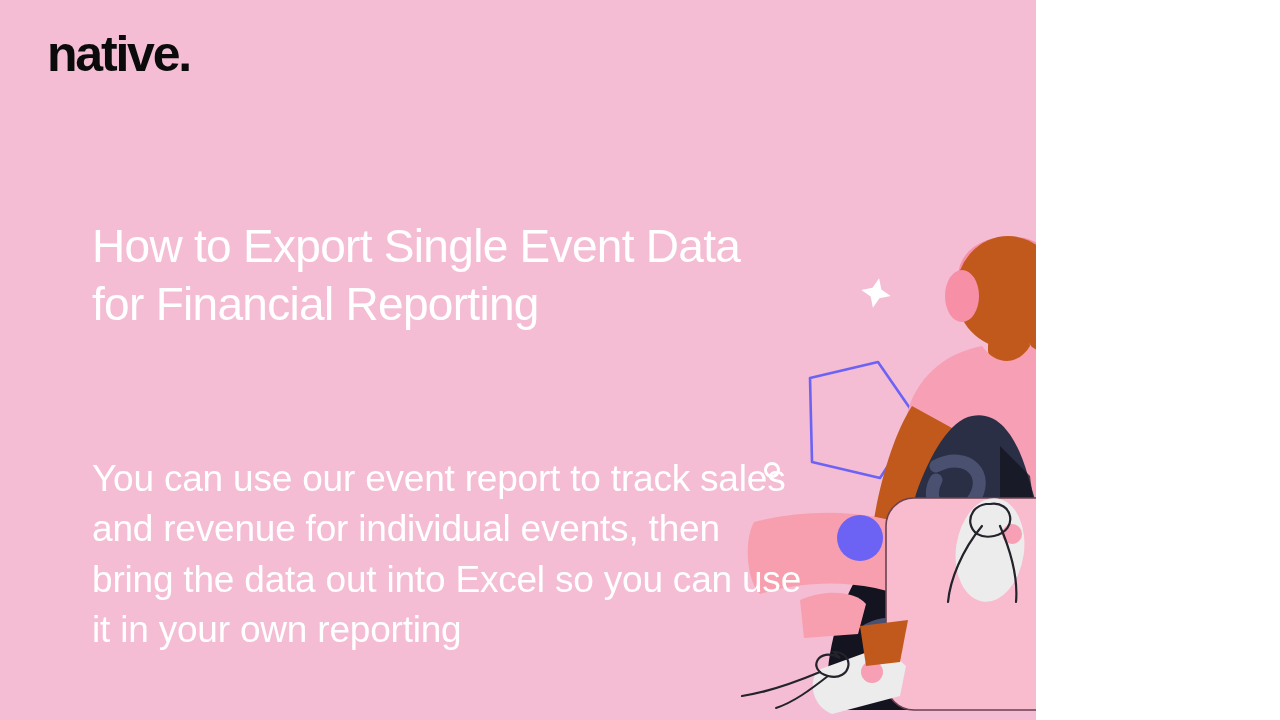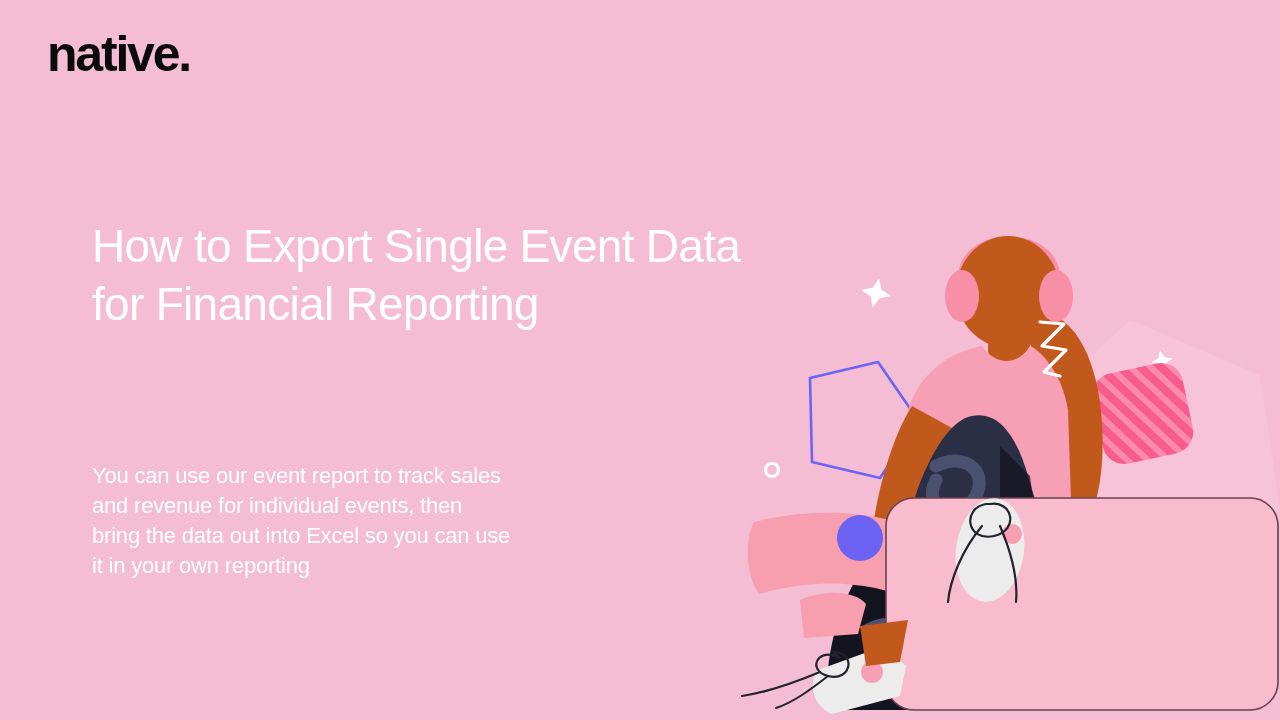--- a/index.html
+++ b/index.html
@@ -2,21 +2,21 @@
 <html><head>
 <meta charset="utf-8">
 <style>
   html, body {
     margin: 0;
     padding: 0;
     background: #ffffff;
   }
   #slide {
     position: relative;
-    width: 1280px;
+    width: 1036px;
     height: 720px;
     overflow: hidden;
     background: #F4BDD4;
     font-family: "Liberation Sans", sans-serif;
   }
 
   
   #brand-logo {
     position: absolute;
     left: 47px;
@@ -41,24 +41,24 @@
     font-weight: 400;
     line-height: 1.27;
     letter-spacing: -0.7px;
     white-space: pre-line;
   }
 
   
   #body-copy {
     position: absolute;
     left: 92px;
-    top: 439px;
+    top: 417px;
     width: 720px;
     color: #FFFFFF;
-    font-size: 22px;
+    font-size: 37px;
     font-weight: 300;
     line-height: 1.36;
     letter-spacing: -0.2px;
     white-space: pre-line;
     z-index: 6;
   }
 
   
   #illustration {
     position: absolute;

